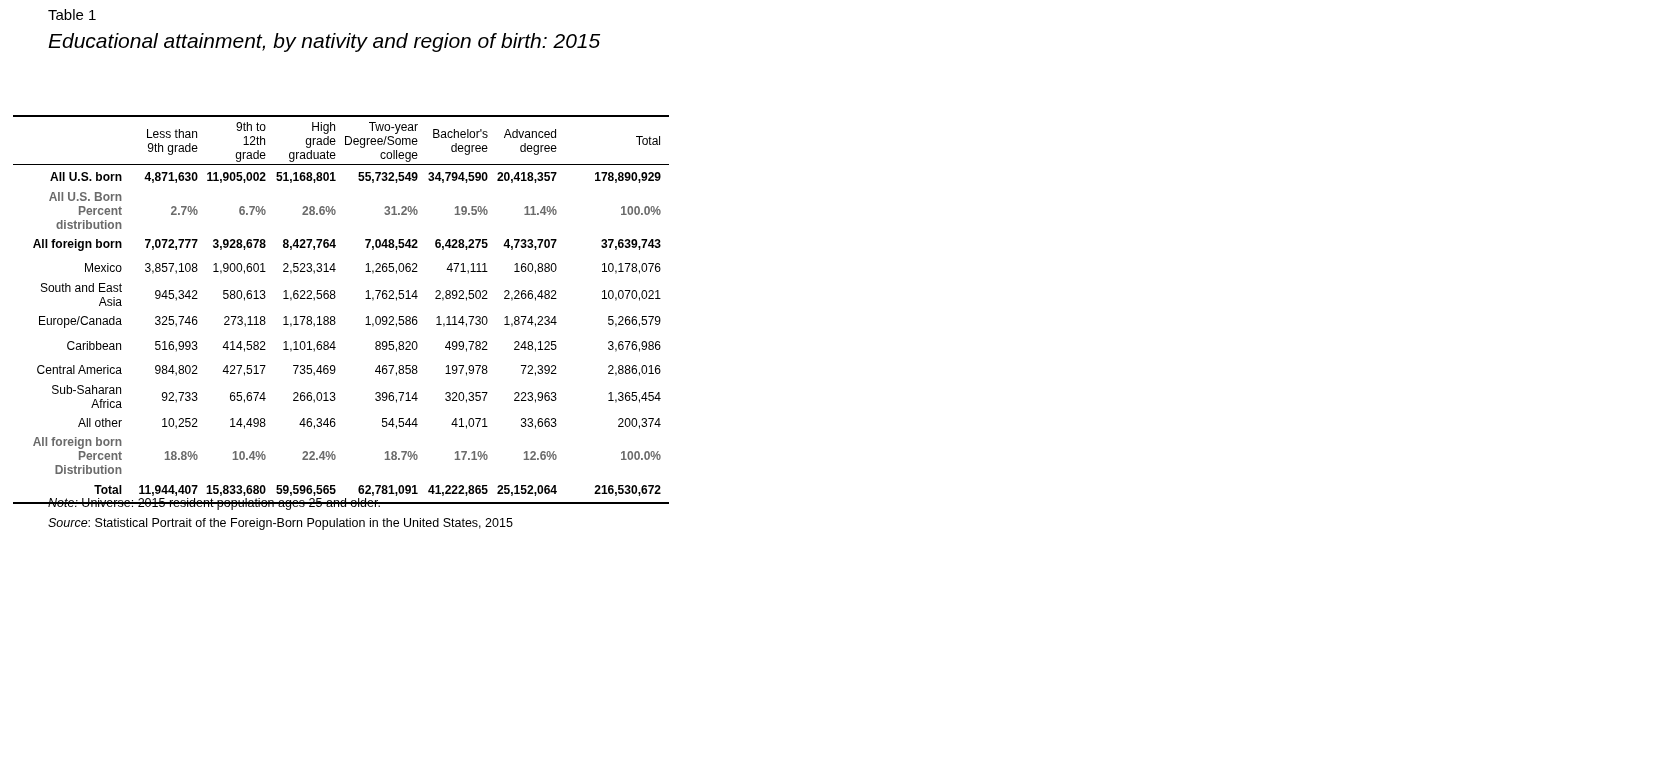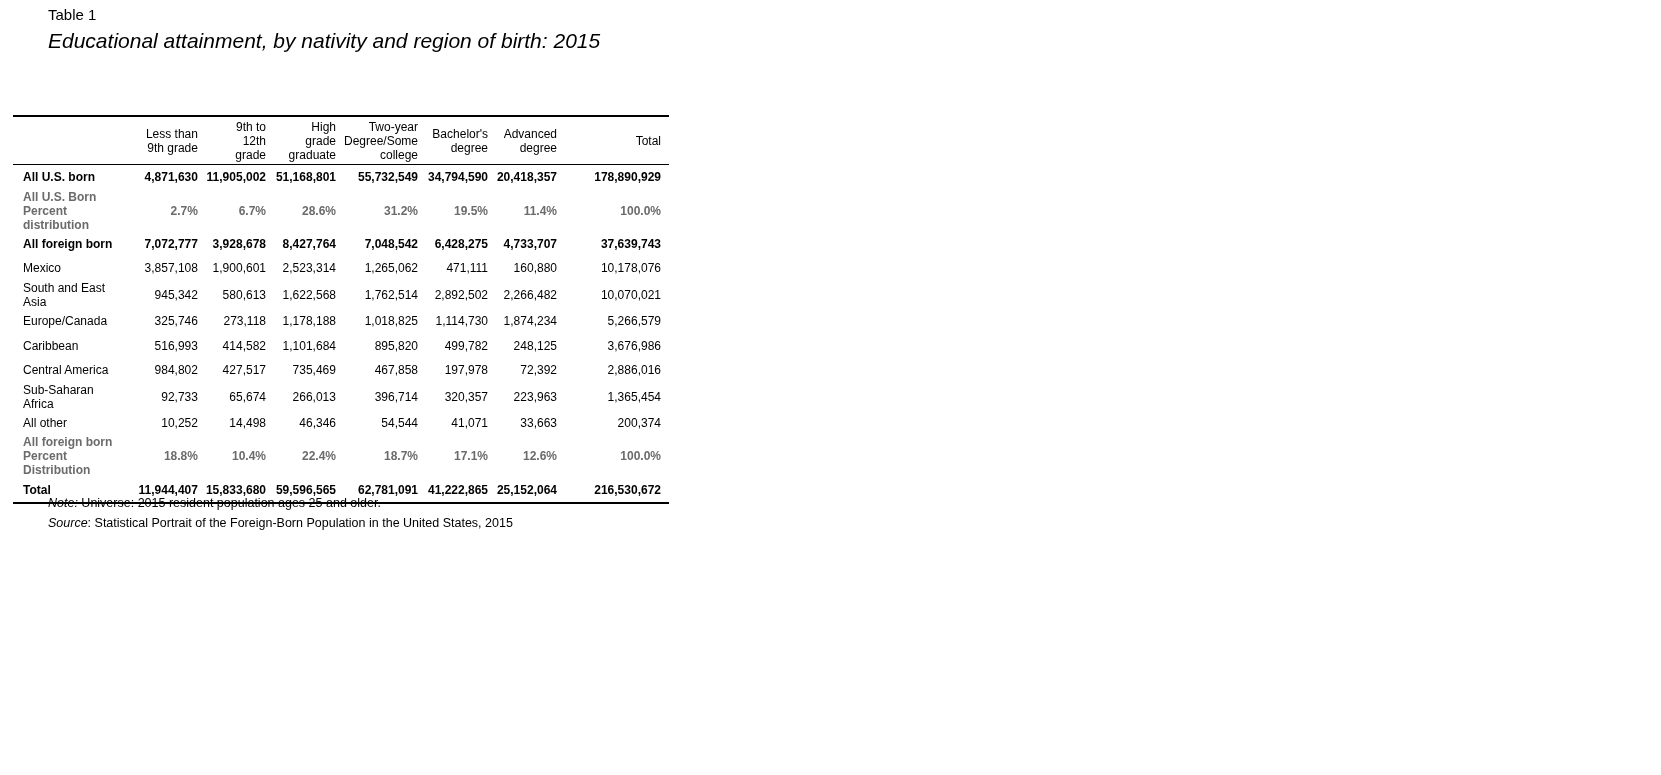--- a/index.html
+++ b/index.html
@@ -49,21 +49,21 @@
       border-bottom: 1px solid #000;
     }
     .data-table thead th.col-centerish { text-align: center; }
     .data-table td {
       padding: 0 8px 0 0;
       text-align: right;
       height: 24.6px;
       white-space: nowrap;
     }
     .data-table td.row-label {
-      text-align: left;
+      text-align: right;
       padding-left: 10px;
       white-space: normal;
       line-height: 14px;
     }
     .data-table tr.bold td { font-weight: bold; }
     .data-table tr.pct td { font-weight: bold; color: #6b6b6b; height: 30px; }
     .data-table tr.total-row td { border-bottom: 2px solid #000; height: 25px; }
     .notes {
       position: absolute;
       left: 48px;
@@ -152,21 +152,21 @@
         <td>1,762,514</td>
         <td>2,892,502</td>
         <td>2,266,482</td>
         <td>10,070,021</td>
       </tr>
       <tr>
         <td class="row-label"><span>Europe/Canada</span></td>
         <td>325,746</td>
         <td>273,118</td>
         <td>1,178,188</td>
-        <td>1,018,825</td>
+        <td>1,092,586</td>
         <td>1,114,730</td>
         <td>1,874,234</td>
         <td>5,266,579</td>
       </tr>
       <tr>
         <td class="row-label"><span>Caribbean</span></td>
         <td>516,993</td>
         <td>414,582</td>
         <td>1,101,684</td>
         <td>895,820</td>

